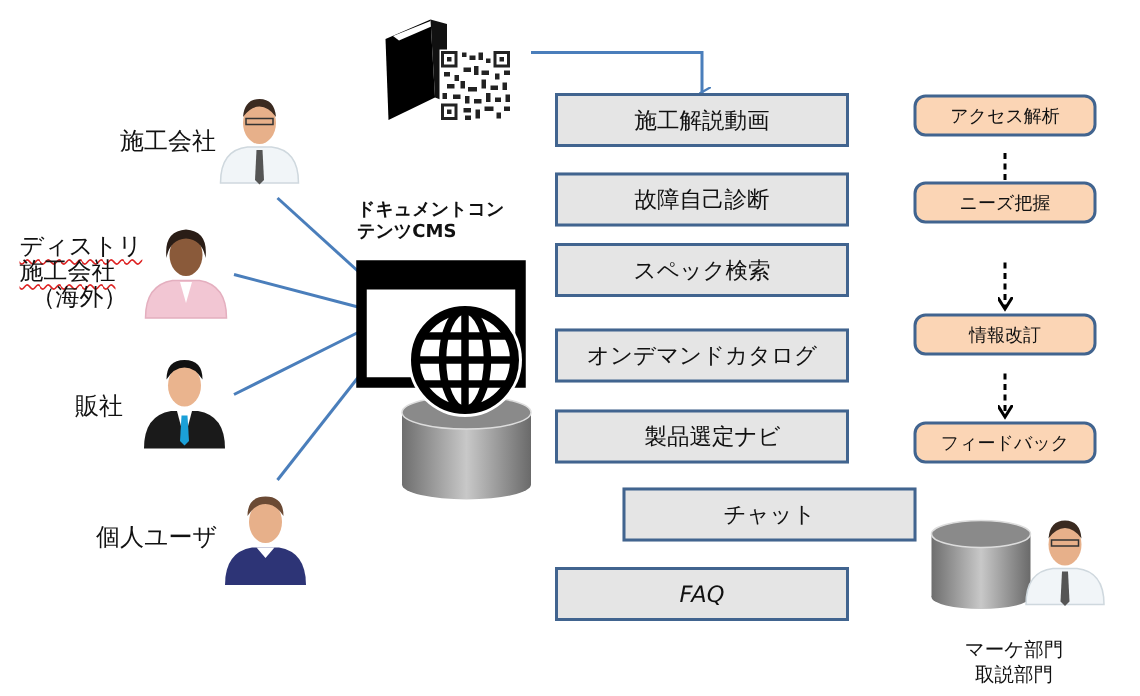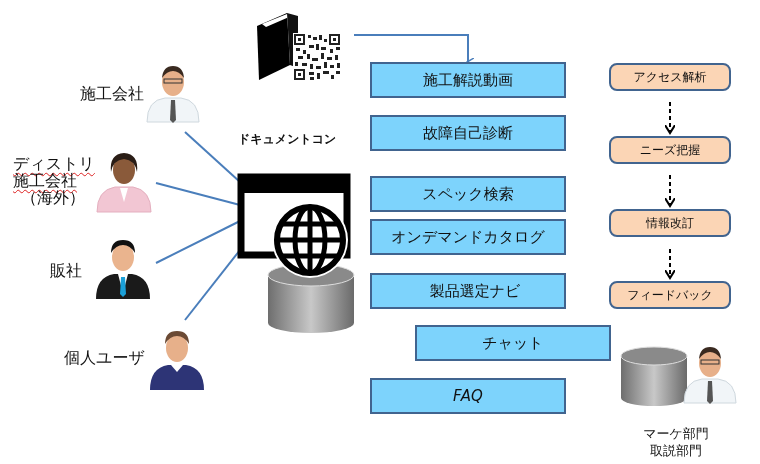--- a/index.html
+++ b/index.html
@@ -1,19 +1,19 @@
 <!DOCTYPE html>
 <html><head>
 <meta charset="utf-8">
 <style>
   html,body{margin:0;padding:0;background:#ffffff;}
   body{width:760px;height:464px;position:relative;overflow:hidden;font-family:"DejaVu Sans","Liberation Sans",sans-serif;color:#111;}
   .abs{position:absolute;}
   .label{font-size:16px;line-height:17px;white-space:nowrap;}
-  .svc{position:absolute;left:370px;width:196px;height:36px;background:#7dd3fc;border:2px solid #41648f;box-sizing:border-box;
+  .svc{position:absolute;left:370px;width:196px;height:36px;background:#e5e5e5;border:2px solid #41648f;box-sizing:border-box;
        display:flex;align-items:center;justify-content:center;font-size:15px;}
   .flow{position:absolute;left:609px;width:122px;height:28px;background:#fbd5b5;border:2px solid #41648f;border-radius:8px;box-sizing:border-box;
         display:flex;align-items:center;justify-content:center;font-size:12px;}
   .cms-title{font-size:12px;font-weight:bold;line-height:15px;}
   .wavy{text-decoration:underline wavy #d22;text-underline-offset:3px;text-decoration-thickness:1px;}
   svg{position:absolute;left:0;top:0;overflow:visible;}
 </style>
 </head>
 <body>
 
@@ -164,31 +164,32 @@
 <div class="abs label" style="left:13px;top:155px;">
   <div class="wavy">ディストリ</div>
   <div class="wavy">施工会社</div>
   <div style="padding-left:8px;">（海外）</div>
 </div>
 <div class="abs label" style="left:50px;top:262px;">販社</div>
 <div class="abs label" style="left:64px;top:349px;">個人ユーザ</div>
 
 <div class="abs cms-title" style="left:238px;top:132px;">
   <div>ドキュメントコン</div>
+  <div>テンツCMS</div>
 </div>
 
 <div class="svc" style="top:62px;">施工解説動画</div>
 <div class="svc" style="top:115px;">故障自己診断</div>
-<div class="svc" style="top:176px;text-align:center;">スペック検索</div>
+<div class="svc" style="top:162px;text-align:center;">スペック検索</div>
 <div class="svc" style="top:219px;">オンデマンドカタログ</div>
 <div class="svc" style="top:273px;padding-left:14px;">製品選定ナビ</div>
 <div class="svc" style="top:325px;margin-left:45px;">チャット</div>
 <div class="svc" style="top:378px;font-style:italic;">FAQ</div>
 
 <div class="flow" style="top:63px;">アクセス解析</div>
-<div class="flow" style="top:136px;">ニーズ把握</div>
+<div class="flow" style="top:121px;">ニーズ把握</div>
 <div class="flow" style="top:209px;">情報改訂</div>
 <div class="flow" style="top:281px;">フィードバック</div>
 
 <div class="abs" style="left:626px;top:412px;text-align:center;width:100px;font-size:13px;line-height:17px;margin-top:13px;">
   <div>マーケ部門</div>
   <div>取説部門</div>
 </div>
 
 </body></html>

